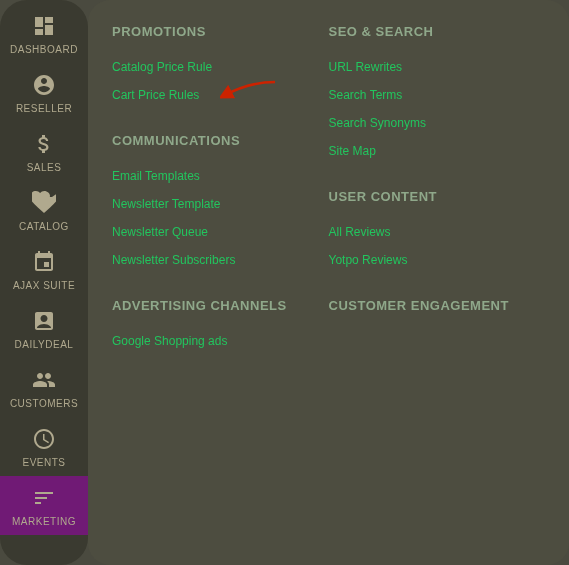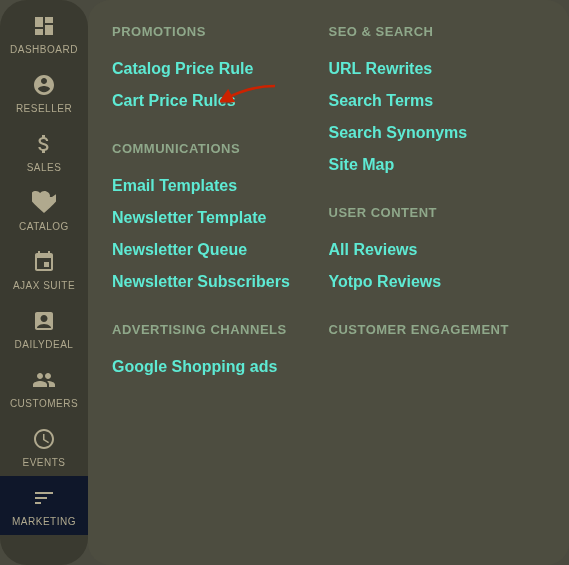--- a/index.html
+++ b/index.html
@@ -33,21 +33,21 @@
       padding: 8px 4px;
       cursor: pointer;
       color: #b0a98e;
       font-size: 10px;
       letter-spacing: 0.5px;
       text-transform: uppercase;
       gap: 4px;
     }
 
     .sidebar-item.active {
-      background: #0f172a;
+      background: #701a75;
     }
 
     .sidebar-icon {
       width: 28px;
       height: 28px;
       display: flex;
       align-items: center;
       justify-content: center;
     }
 
@@ -78,26 +78,25 @@
       color: #8fa88a;
       font-size: 13px;
       font-weight: bold;
       text-transform: uppercase;
       letter-spacing: 0.5px;
       margin-bottom: 14px;
       margin-top: 4px;
     }
 
     .menu-item {
-      color: #5eead4;
-      font-size: 16px;
+      color: #22c55e;
+      font-size: 12px;
       padding: 7px 0;
       cursor: pointer;
       display: block;
-      font-weight: bold;
     }
 
     .section-block {
       margin-bottom: 24px;
     }
   </style>
 </head>
 <body>
 
 <nav class="sidebar">

